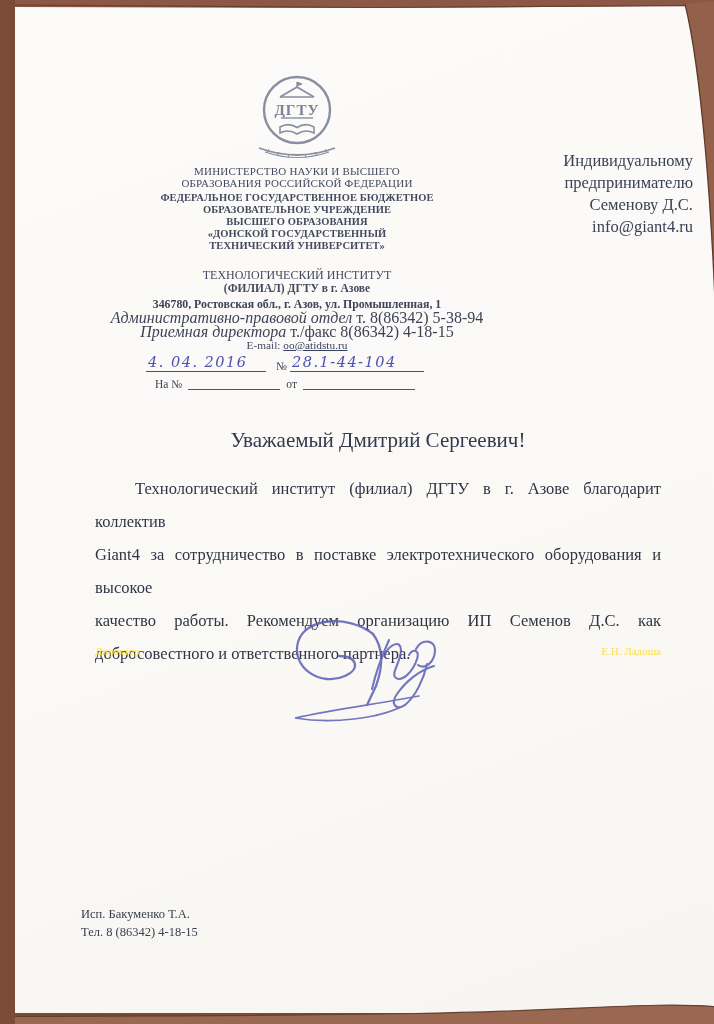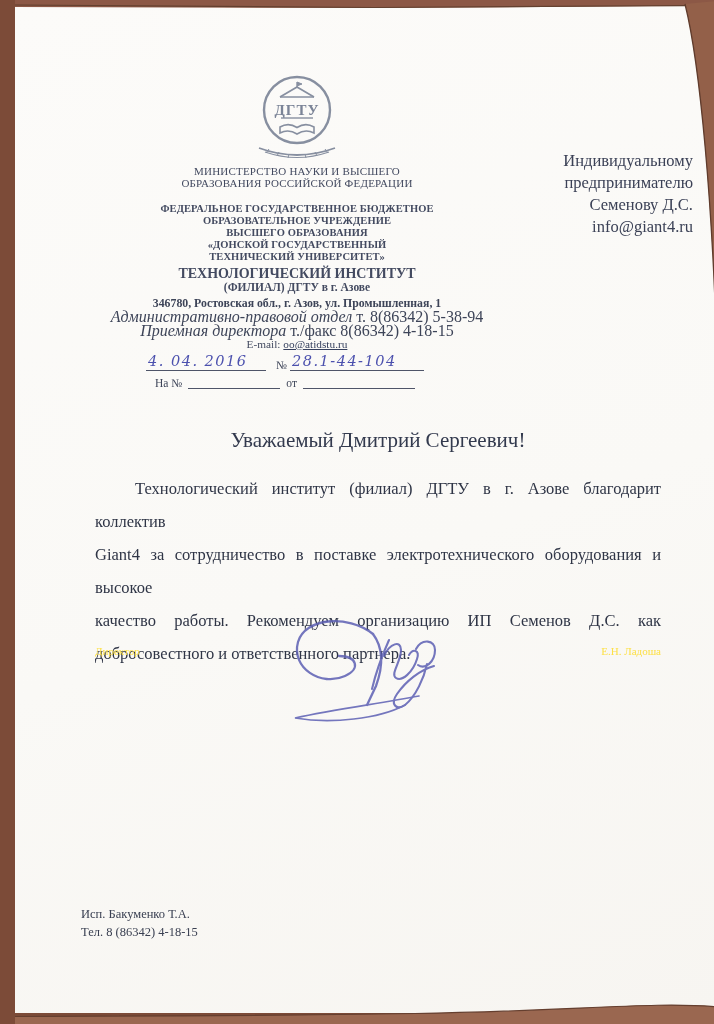--- a/index.html
+++ b/index.html
@@ -21,23 +21,23 @@
     position:absolute;left:0;top:0;width:714px;height:1024px;
     color:#3c4154;
   }
   
   .letterhead{
     position:absolute;left:62px;top:70px;width:440px;
     text-align:center;color:#434a60;
   }
   .logo{display:block;margin:0 auto 3px auto;}
   .ministry div{font-size:11px;line-height:12px;letter-spacing:.2px;}
-  .org{margin-top:14px;}
+  .org{margin-top:3px;}
   .org div{font-size:10.5px;line-height:12px;font-weight:bold;letter-spacing:.1px;}
-  .inst1{margin-top:4px;font-size:14px;line-height:14px;font-weight:bold;}
+  .inst1{margin-top:16px;font-size:12px;line-height:14px;font-weight:normal;}
   .inst2{font-size:11.5px;line-height:13px;font-weight:bold;}
   .addr{margin-top:2px;font-size:11.8px;line-height:14px;font-weight:600;color:#3d4458;}
   .dept,.recep{font-size:16px;line-height:13.5px;color:#3d4458;}
   .it{font-style:italic;}
   .email-line{font-size:11.3px;line-height:14px;}
   .email-line .mail{text-decoration:underline;color:#35405e;}
   
   .ref1{display:flex;align-items:flex-end;justify-content:center;transform:translateX(-12px);margin-top:1px;}
   .hand{
     font-family:"DejaVu Serif","Liberation Serif",serif;

